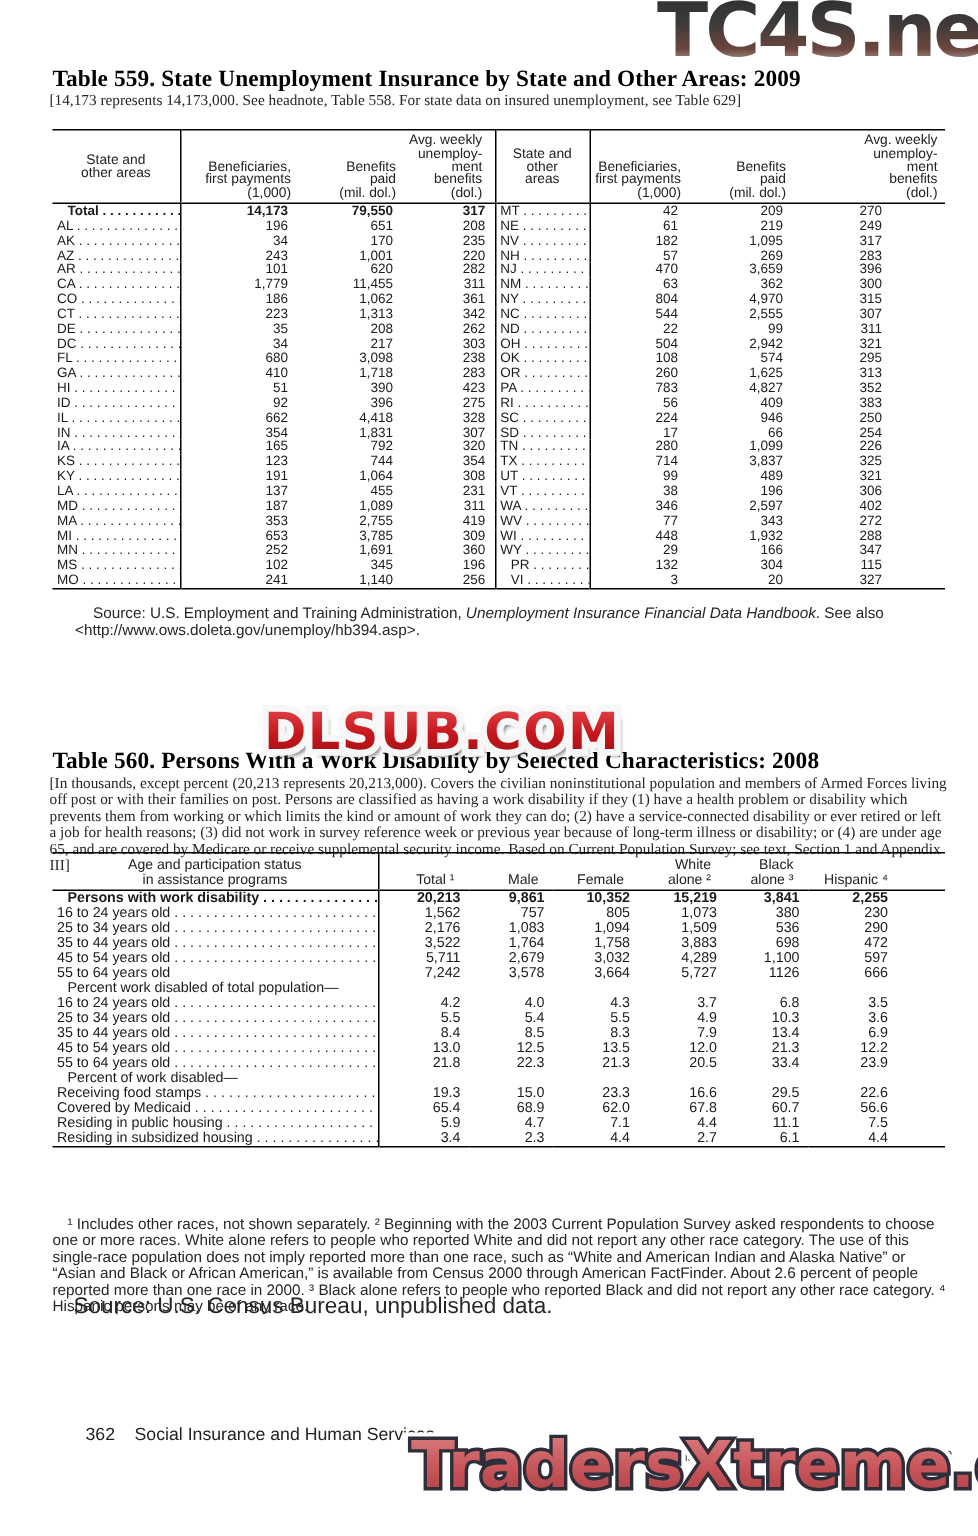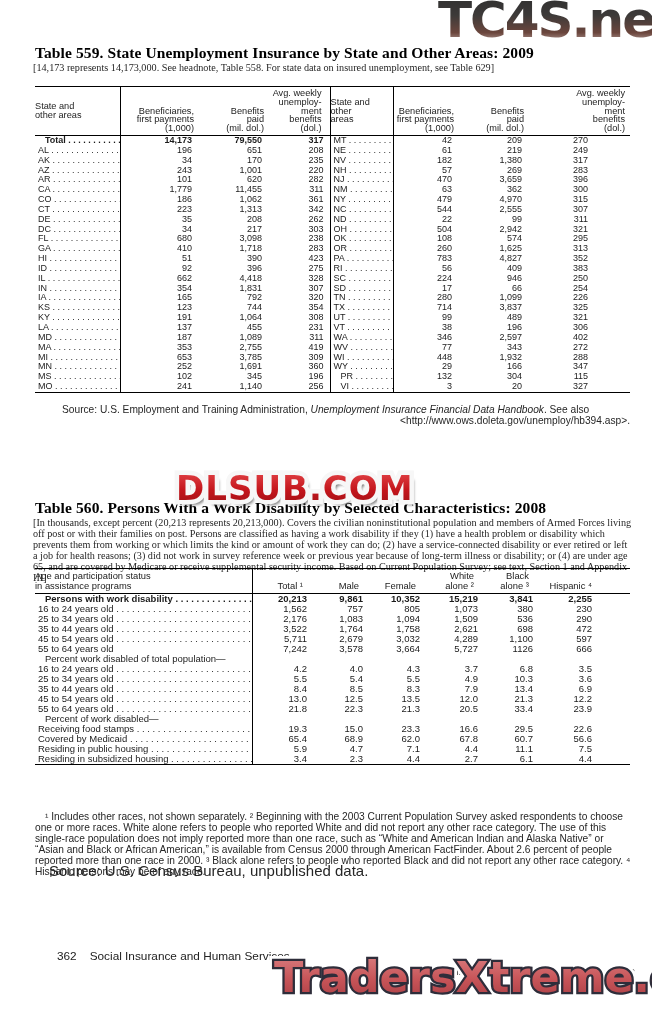--- a/index.html
+++ b/index.html
@@ -16,21 +16,21 @@
   .hn560{top:518px;}
 
   
   table{position:absolute;left:35px;border-collapse:collapse;table-layout:fixed;
         border-top:1.5px solid #000;border-bottom:1.5px solid #000;}
   #t559{top:86px;width:595px;font-size:9px;}
   #t560{top:568px;width:595px;font-size:9.5px;}
   th{font-weight:400;border-bottom:1px solid #000;padding:2px 0 2px;white-space:pre-line;color:#222;}
   #t559 th{font-size:9.2px;line-height:8.8px;}
   #t560 th{font-size:9.4px;line-height:10px;}
-  th.lblh{text-align:left;vertical-align:middle;}
+  th.lblh{text-align:center;vertical-align:middle;}
   th.numh{text-align:right;vertical-align:bottom;padding-right:4px;}
   #t559 th:nth-child(4){padding-right:8px;}
   #t559 th:nth-child(8){padding-right:5px;}
   #t560 th.numh{padding-right:10px;}
   #t560 th:nth-child(7){padding-right:38px;}
 
   td{padding:0;vertical-align:bottom;}
   #t559 td{line-height:9.85px;height:9.85px;}
   #t560 td{line-height:10px;height:10px;}
   td.lbl{white-space:pre;overflow:hidden;padding-left:3px;}
@@ -39,21 +39,21 @@
   #t560 td:nth-child(7){padding-right:38px;}
   td.bold{font-weight:700;}
   td.ind{padding-left:10px;}
   .dots::after{content:" . . . . . . . . . . . . . . . . . . . . . . . . . . . . . . . . . . . . . . . . . . . . . . . . . . . . . . . . . . . .";}
   #t559 tr>*:nth-child(2),#t559 tr>*:nth-child(5),#t559 tr>*:nth-child(6){border-left:1px solid #000;}
   #t560 tr>*:nth-child(2){border-left:1px solid #000;}
 
   
   .source{position:absolute;left:50px;top:404px;width:580px;font-size:10.2px;line-height:11.2px;color:#262626;}
   .srcline{margin:0;text-indent:12px;}
-  .srcline2{margin:0;text-align:right;}
+  .srcline2{margin:0;}
   .footnotes{position:absolute;left:35px;top:812px;width:599px;margin:0;font-size:10.2px;
              line-height:10.9px;text-indent:10px;color:#262626;}
   .fn-source{position:absolute;left:49px;top:862px;font-size:15px;color:#262626;}
 
   
   .pagefooter{position:absolute;left:57px;top:949px;font-size:11.8px;color:#222;}
   .pgnum{margin-right:13px;}
   .census{position:absolute;left:35px;top:966px;width:600px;text-align:right;font-size:9.8px;color:#333;}
 
   
@@ -149,21 +149,21 @@
           <td class="num">219</td>
           <td class="num">249</td>
         </tr>
         <tr>
           <td class="lbl dots">AK</td>
           <td class="num">34</td>
           <td class="num">170</td>
           <td class="num">235</td>
           <td class="lbl dots">NV</td>
           <td class="num">182</td>
-          <td class="num">1,380</td>
+          <td class="num">1,095</td>
           <td class="num">317</td>
         </tr>
         <tr>
           <td class="lbl dots">AZ</td>
           <td class="num">243</td>
           <td class="num">1,001</td>
           <td class="num">220</td>
           <td class="lbl dots">NH</td>
           <td class="num">57</td>
           <td class="num">269</td>
@@ -188,21 +188,21 @@
           <td class="num">63</td>
           <td class="num">362</td>
           <td class="num">300</td>
         </tr>
         <tr>
           <td class="lbl dots">CO</td>
           <td class="num">186</td>
           <td class="num">1,062</td>
           <td class="num">361</td>
           <td class="lbl dots">NY</td>
-          <td class="num">479</td>
+          <td class="num">804</td>
           <td class="num">4,970</td>
           <td class="num">315</td>
         </tr>
         <tr>
           <td class="lbl dots">CT</td>
           <td class="num">223</td>
           <td class="num">1,313</td>
           <td class="num">342</td>
           <td class="lbl dots">NC</td>
           <td class="num">544</td>
@@ -459,21 +459,21 @@
           <td class="num">1,094</td>
           <td class="num">1,509</td>
           <td class="num">536</td>
           <td class="num">290</td>
         </tr>
         <tr>
           <td class="lbl dots">35 to 44 years old</td>
           <td class="num">3,522</td>
           <td class="num">1,764</td>
           <td class="num">1,758</td>
-          <td class="num">2,621</td>
+          <td class="num">3,883</td>
           <td class="num">698</td>
           <td class="num">472</td>
         </tr>
         <tr>
           <td class="lbl dots">45 to 54 years old</td>
           <td class="num">5,711</td>
           <td class="num">2,679</td>
           <td class="num">3,032</td>
           <td class="num">4,289</td>
           <td class="num">1,100</td>

